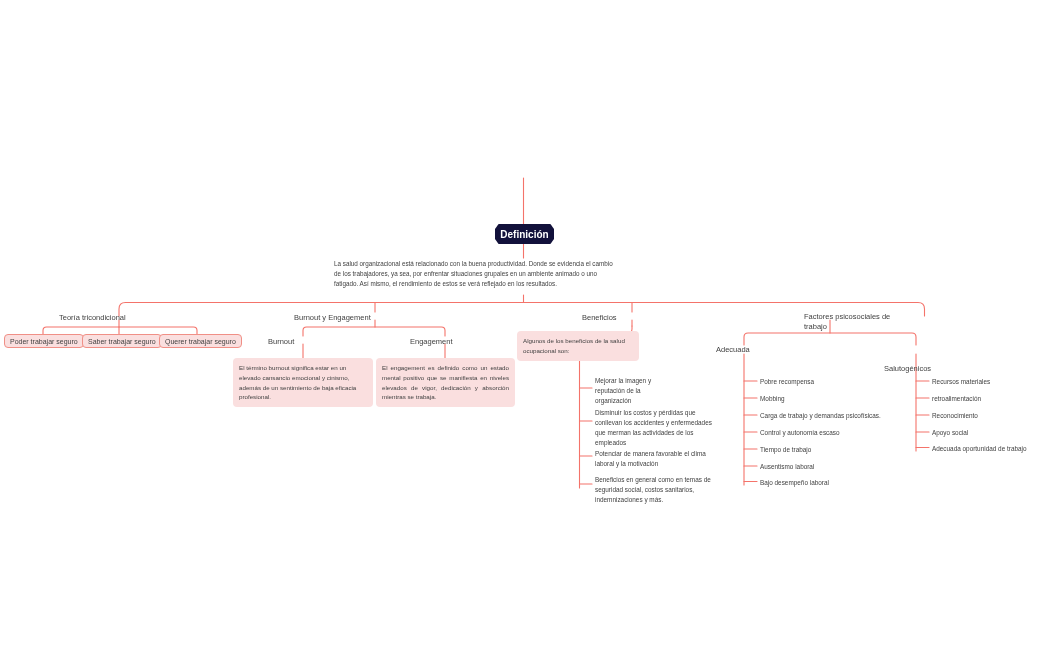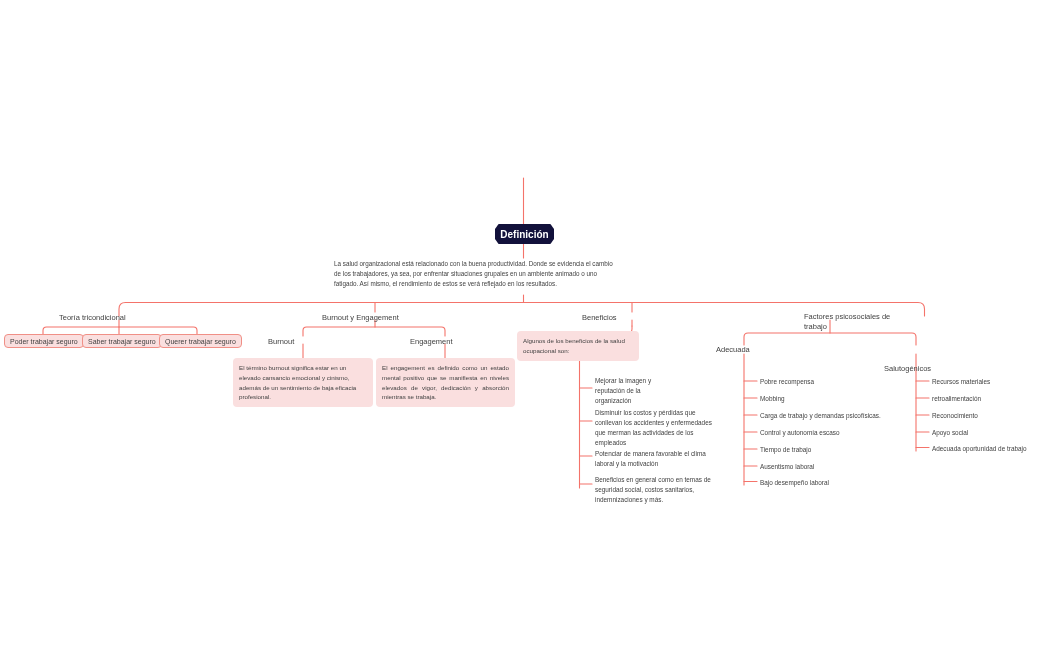--- a/index.html
+++ b/index.html
@@ -150,21 +150,21 @@
     </g>
   </svg>
 
 
   <div class="node dark-sub">Definición</div>
 
   <div class="node para">La salud organizacional está relacionado con la buena productividad. Donde se evidencia el cambio de los trabajadores, ya sea, por enfrentar situaciones grupales en un ambiente animado o uno fatigado. Así mismo, el rendimiento de estos se verá reflejado en los resultados.</div>
 
   <div class="node plain" style="left:59px;top:313px;width:120px;">Teoría tricondicional</div>
 
-  <div class="node plain" style="left:322px;top:313px;width:130px;">Burnout y Engagement</div>
+  <div class="node plain" style="left:294px;top:313px;width:130px;">Burnout y Engagement</div>
 
   <div class="node plain" style="left:582px;top:313px;width:100px;">Beneficios</div>
 
   <div class="node plain wrap" style="left:804px;top:312px;width:110px;">Factores psicosociales de trabajo</div>
 
   <div class="node pill" style="left:4px;top:334px;">Poder trabajar seguro</div>
   <div class="node pill" style="left:82px;top:334px;">Saber trabajar seguro</div>
   <div class="node pill" style="left:159px;top:334px;">Querer trabajar seguro</div>
 
   <div class="node plain" style="left:268px;top:337px;width:70px;">Burnout</div>

